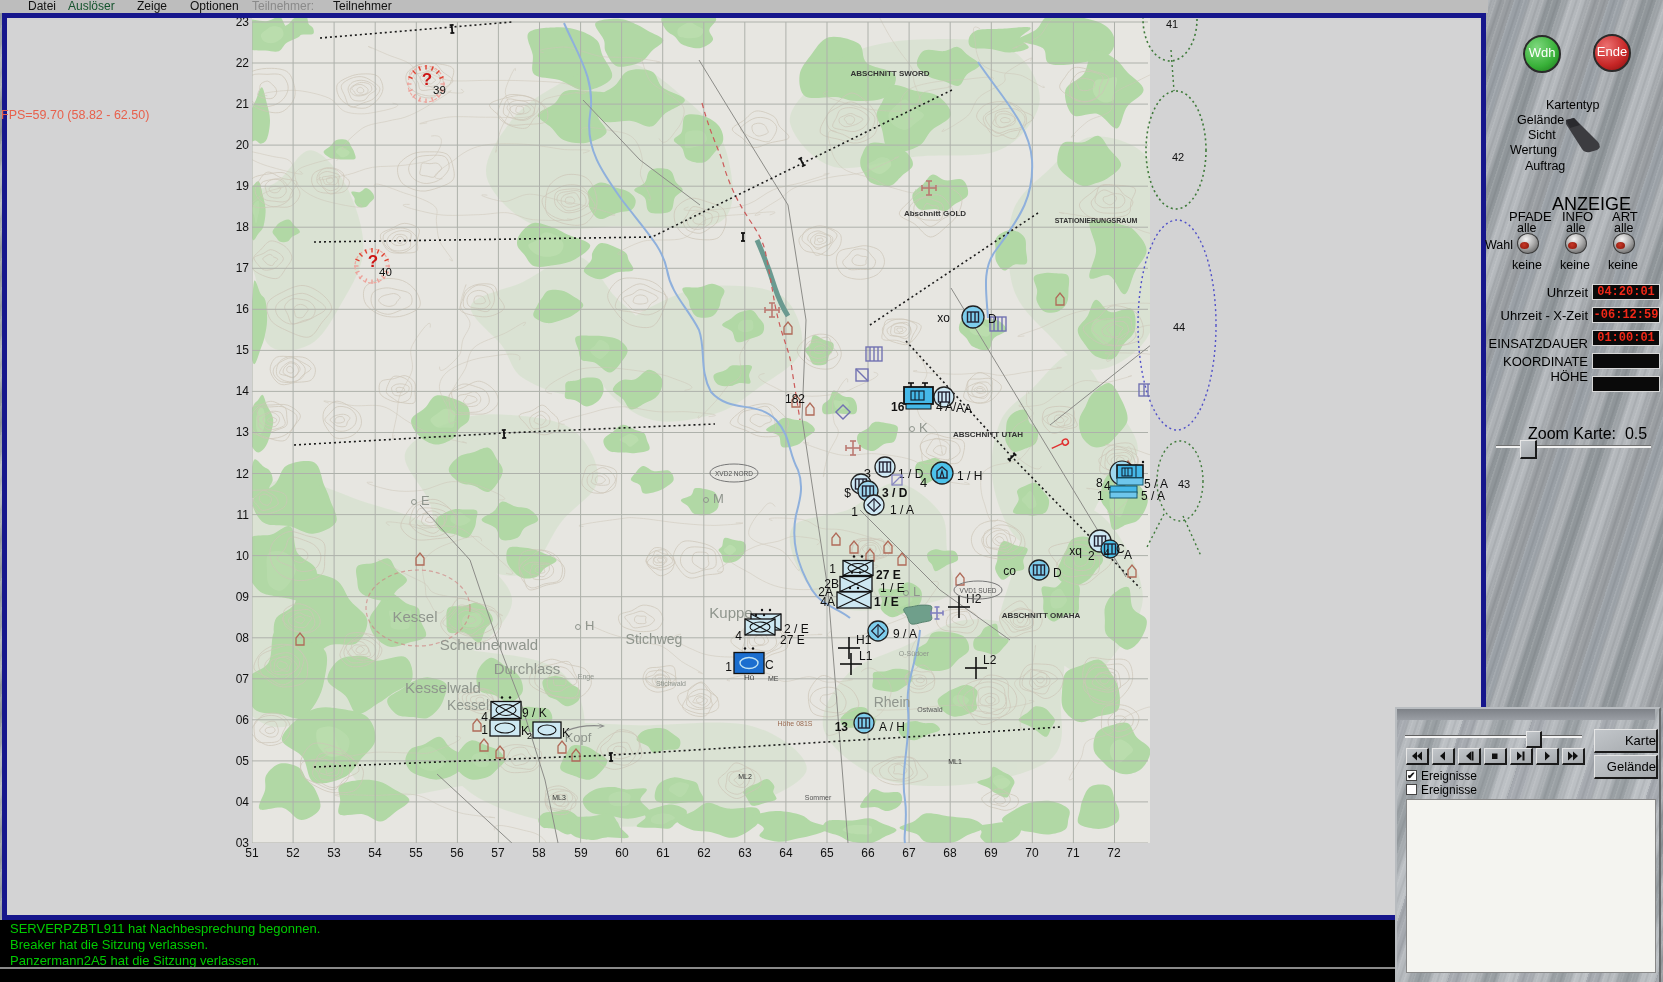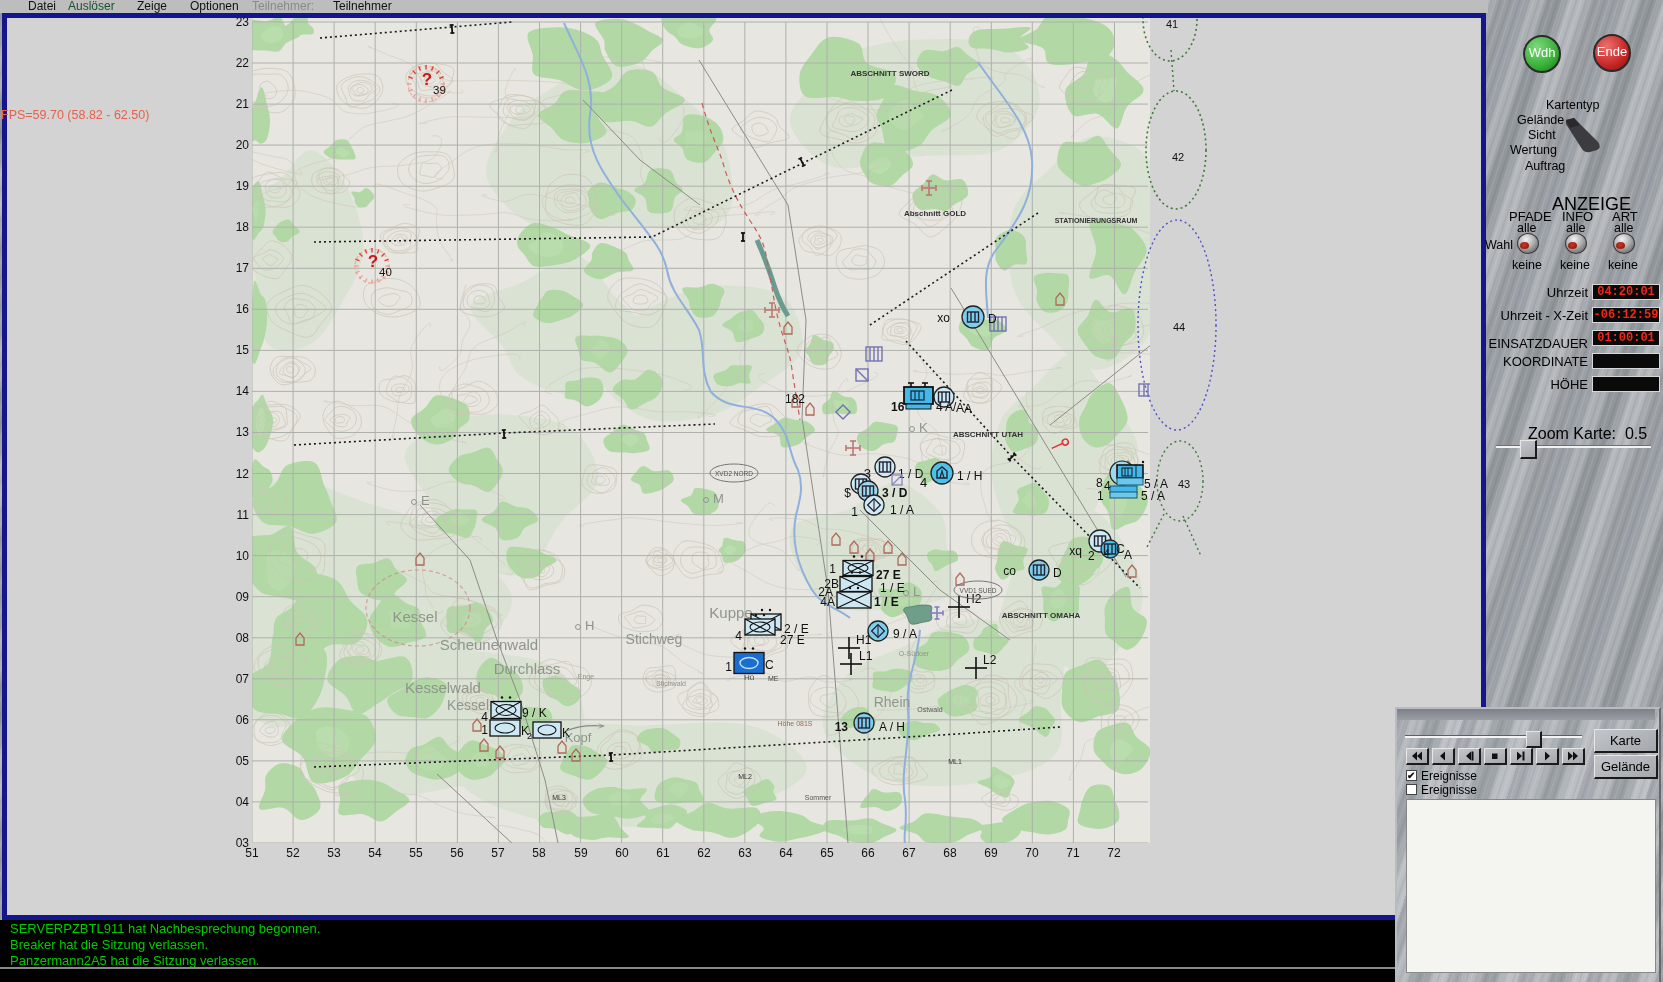--- a/index.html
+++ b/index.html
@@ -15,21 +15,21 @@
 #console{position:absolute;left:0;top:920px;width:1396px;height:70px;background:#000;color:#00cb00;font-size:13px;}
 #console div{position:absolute;left:10px;white-space:pre;}
 #fps{position:absolute;left:1px;top:108px;color:#e8604c;font-size:12.5px;}
 #rpanel{position:absolute;left:1486px;top:0;width:177px;height:982px;font-size:11px;color:#000;}
 .rtxt{position:absolute;white-space:nowrap;font-size:12px;color:#000;}
 .led{position:absolute;left:1592px;width:66px;height:14px;background:#0a0a0a;color:#f02818;border:1px solid #d8d8d8;
   font-family:"Liberation Mono",monospace;font-size:12px;font-weight:bold;text-align:center;line-height:14px;}
 .rlab{position:absolute;width:110px;text-align:right;font-size:13px;color:#000;}
 .btn3d{position:absolute;background:linear-gradient(155deg,#c2c6ca,#a4a8ac);border:1px solid #111;
   border-top:1px solid #e6e6e6;border-left:1px solid #e6e6e6;border-right:2px solid #1a1a1a;border-bottom:2px solid #1a1a1a;
-  color:#000;text-align:center;}
+  color:#000;text-align:right;}
 #ppanel{position:absolute;left:1395px;top:707px;width:262px;height:275px;
   background:
    repeating-linear-gradient(108deg, rgba(255,255,255,0.09) 0 1px, rgba(255,255,255,0) 2px 4px, rgba(40,44,48,0.07) 5px 6px, rgba(255,255,255,0) 7px 9px),
    repeating-linear-gradient(108deg, #a6aab0 0 12px, #b6babe 16px 26px, #9aa0a4 34px 44px, #bcc0c4 54px 66px);
   border:2px outset #b8bcc0;}
 #plist{position:absolute;left:1406px;top:799px;width:248px;height:172px;background:#f4f4f0;border:1px solid #888;}
 .cb{position:absolute;width:9px;height:9px;background:#fff;border:1px solid #444;font-size:10px;line-height:9px;color:#000;}
 </style></head><body>
 <div id="metal"></div>
 <div id="menubar">
@@ -1226,21 +1226,21 @@
 <div class="rtxt" style="left:1560px;top:258px;font-size:12.5px">keine</div>
 <div class="rtxt" style="left:1608px;top:258px;font-size:12.5px">keine</div>
 <div class="rlab" style="left:1478px;top:285px">Uhrzeit</div>
 <div class="led" style="top:284px">04:20:01</div>
 <div class="rlab" style="left:1478px;top:308px">Uhrzeit - X-Zeit</div>
 <div class="led" style="top:307px">-06:12:59</div>
 <div class="rlab" style="left:1478px;top:336px">EINSATZDAUER</div>
 <div class="led" style="top:330px">01:00:01</div>
 <div class="rlab" style="left:1478px;top:354px">KOORDINATE</div>
 <div class="led" style="top:353px"></div>
-<div class="rlab" style="left:1478px;top:377px">HÖHE</div>
+<div class="rlab" style="left:1478px;top:369px">HÖHE</div>
 <div class="led" style="top:376px"></div>
 <div class="rtxt" style="left:1528px;top:425px;font-size:16px">Zoom Karte:&nbsp; 0.5</div>
 <div style="position:absolute;left:1496px;top:445px;width:155px;height:1px;background:#707070"></div>
 <div style="position:absolute;left:1496px;top:446px;width:155px;height:2px;background:#f2f2f2"></div>
 <div class="btn3d" style="left:1520px;top:440px;width:14px;height:16px"></div>
 <div id="ppanel"></div>
 <div style="position:absolute;left:1397px;top:709px;width:258px;height:11px;background:linear-gradient(#7e8288,#9a9ea4);"></div>
 <div style="position:absolute;left:1405px;top:735px;width:177px;height:1px;background:#606060"></div>
 <div style="position:absolute;left:1405px;top:736px;width:177px;height:2px;background:#f4f4f4"></div>
 <div class="btn3d" style="left:1526px;top:731px;width:13px;height:14px"></div>

